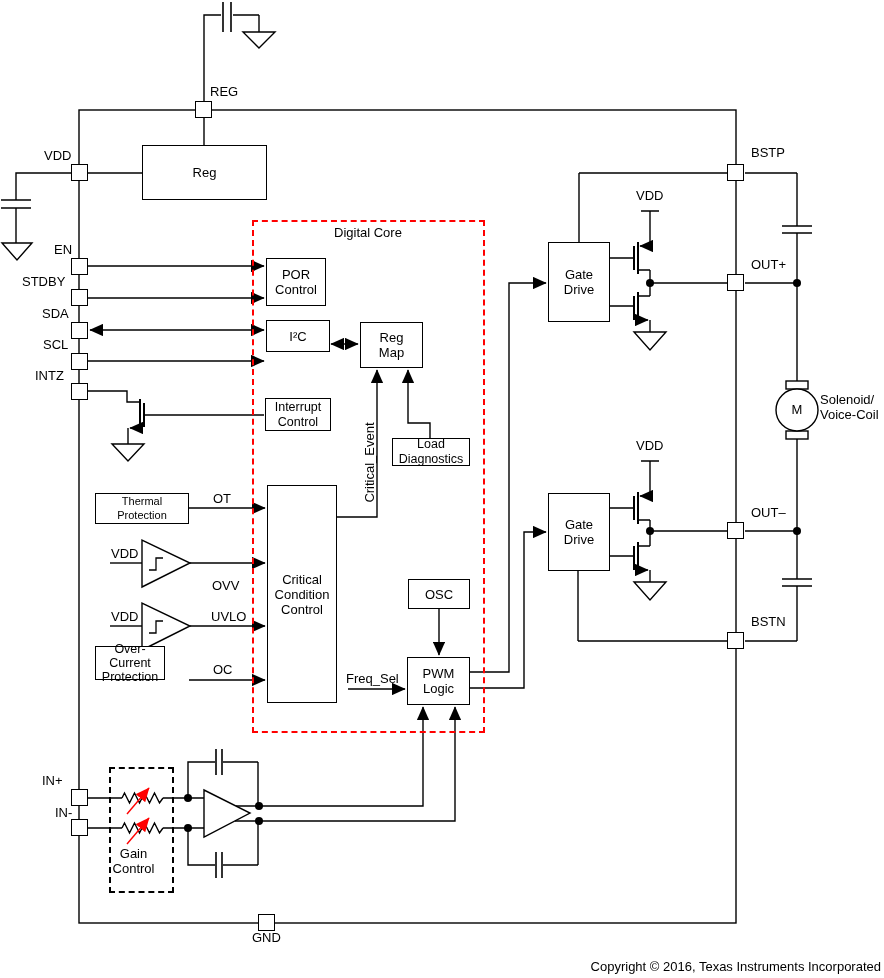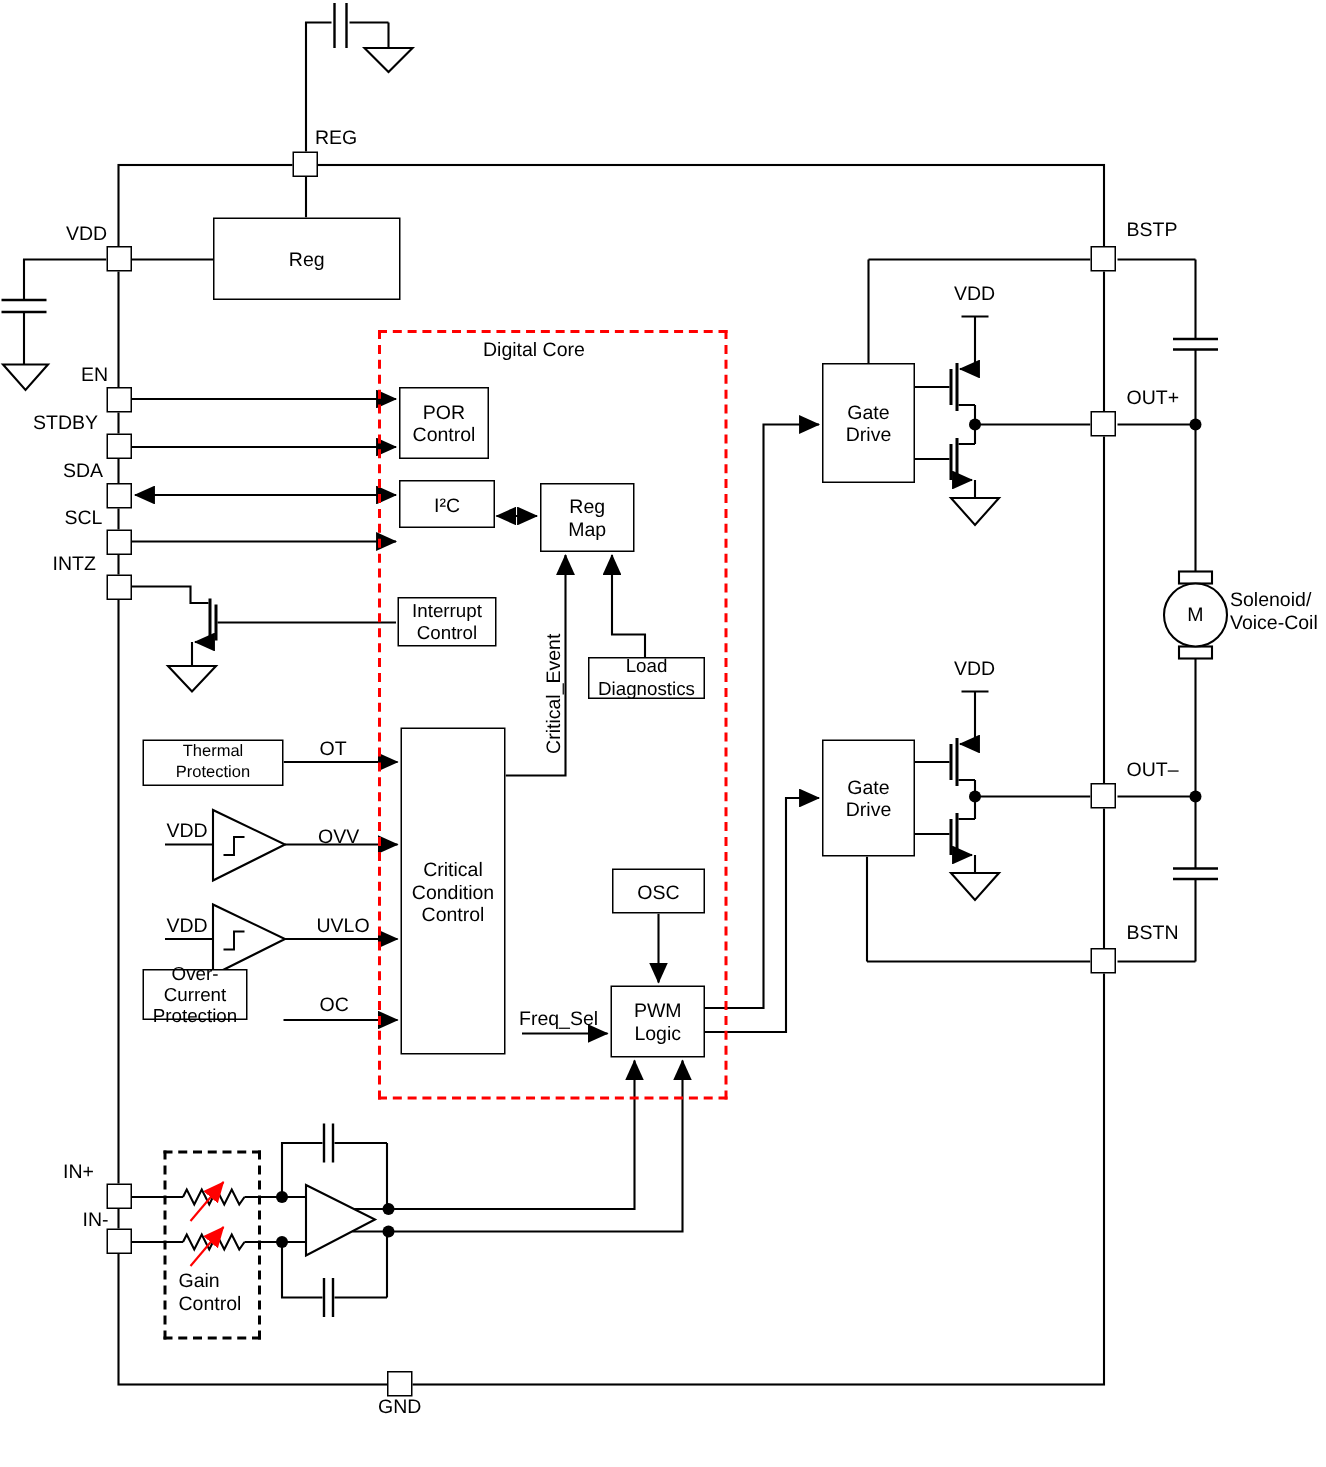--- a/index.html
+++ b/index.html
@@ -167,24 +167,24 @@
     <circle cx="650" cy="531" r="4"></circle>
         <circle cx="797" cy="531" r="4"></circle>
     <circle cx="188" cy="798" r="4"></circle>
         <circle cx="188" cy="828" r="4"></circle>
     <circle cx="259" cy="806" r="4"></circle>
         <circle cx="259" cy="821" r="4"></circle>
   </g>
 </svg>
 
 <div class="dash-red" style="left:252px;top:220px;width:233px;height:513px"></div>
-<div class="lbl" style="left:322px;top:225px">Digital Core</div>
+<div class="lbl" style="left:334px;top:225px">Digital Core</div>
 
 <div class="dash-blk" style="left:109px;top:767px;width:65px;height:126px"></div>
-<div class="lbl" style="left:119px;top:846px;width:65px;text-align:left">Gain
+<div class="lbl" style="left:101px;top:846px;width:65px;text-align:center">Gain
 Control</div>
 
 <div class="blk" style="left:142px;top:145px;width:125px;height:55px">Reg</div>
 <div class="blk" style="left:266px;top:258px;width:60px;height:48px">POR
 Control</div>
 <div class="blk" style="left:266px;top:320px;width:64px;height:32px">I²C</div>
 <div class="blk" style="left:360px;top:322px;width:63px;height:46px">Reg
 Map</div>
 <div class="blk small" style="left:265px;top:398px;width:66px;height:33px;font-size:12.5px">Interrupt
 Control</div>
@@ -229,28 +229,29 @@
 <div class="lbl" style="left:35px;top:368px">INTZ</div>
 <div class="lbl" style="left:42px;top:773px">IN+</div>
 <div class="lbl" style="left:55px;top:805px">IN-</div>
 <div class="lbl" style="left:751px;top:145px">BSTP</div>
 <div class="lbl" style="left:751px;top:257px">OUT+</div>
 <div class="lbl" style="left:751px;top:505px">OUT–</div>
 <div class="lbl" style="left:751px;top:614px">BSTN</div>
 <div class="lbl" style="left:252px;top:930px">GND</div>
 
 <div class="lbl" style="left:213px;top:491px">OT</div>
-<div class="lbl" style="left:212px;top:550px">OVV</div>
+<div class="lbl" style="left:212px;top:578px">OVV</div>
 <div class="lbl" style="left:211px;top:609px">UVLO</div>
 <div class="lbl" style="left:213px;top:662px">OC</div>
 <div class="lbl" style="left:111px;top:546px">VDD</div>
 <div class="lbl" style="left:111px;top:609px">VDD</div>
 <div class="lbl" style="left:346px;top:671px">Freq_Sel</div>
 <div class="lbl rot" style="left:314px;top:455px;width:110px">Critical_Event</div>
 <div class="lbl" style="left:636px;top:188px">VDD</div>
 <div class="lbl" style="left:636px;top:438px">VDD</div>
 
 <div class="lbl" style="left:787px;top:402px;width:20px;text-align:center">M</div>
 <div class="lbl" style="left:820px;top:392px">Solenoid/
 Voice-Coil</div>
 
+<div class="copyright" style="right:3px;top:959px">Copyright © 2016, Texas Instruments Incorporated</div>
 
 </div>
 
 </body></html>

